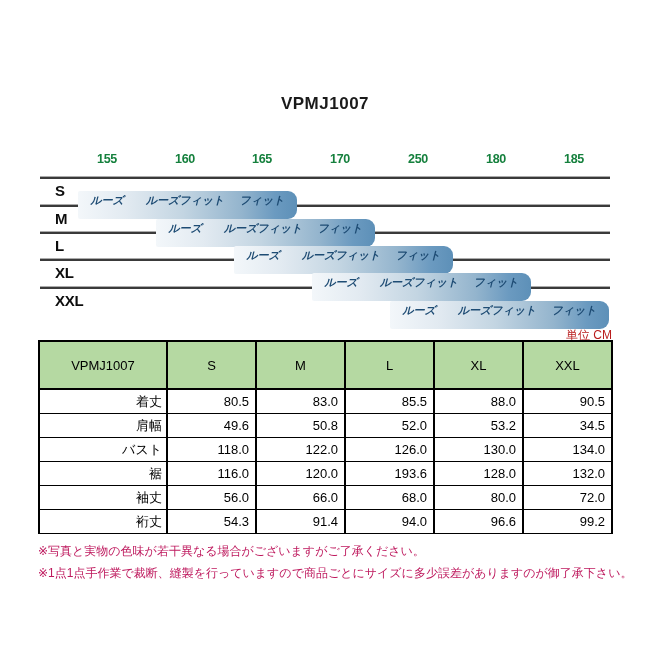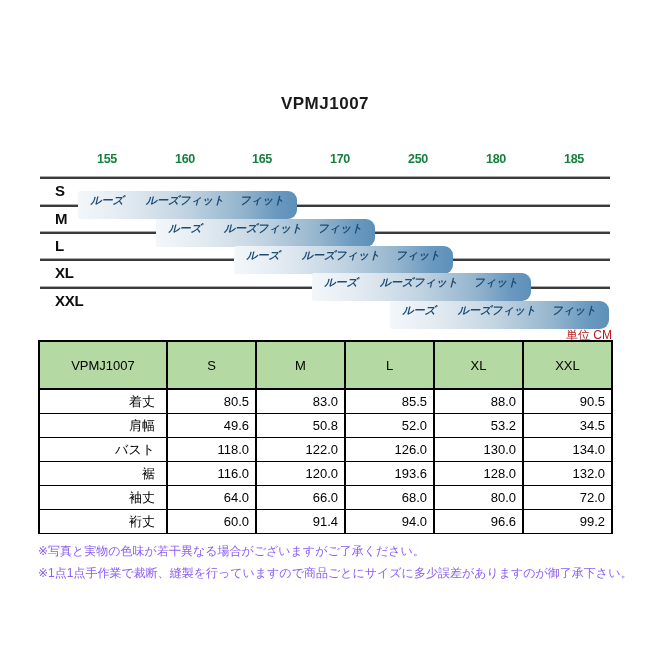--- a/index.html
+++ b/index.html
@@ -54,24 +54,24 @@
   .size-table col.c0{width:128px}
   .size-table col.cn{width:89px}
   .size-table th{
     border:2px solid #000;background:#b5d9a2;font-weight:normal;
     height:44px;text-align:center;font-size:13px;
   }
   .size-table td{
     border:2px solid #000;border-top-width:1px;border-bottom-width:1px;
     background:#fff;height:23px;text-align:right;padding:0 6px 0 0;
   }
-  .size-table td.rowlabel{padding-right:11px;}
+  .size-table td.rowlabel{padding-right:4px;}
   
   .notes{position:absolute;left:38px;top:540px;width:590px;}
-  .note{font-size:12px;line-height:22px;color:#8b5cf6;white-space:nowrap;}
+  .note{font-size:12px;line-height:22px;color:#be185d;white-space:nowrap;}
 </style>
 </head>
 <body>
 
 <div class="title">VPMJ1007</div>
 
 <div class="chart">
 
   <div class="ticks">
     <span class="tick t0">155</span>
@@ -184,29 +184,29 @@
     <tr>
       <td class="rowlabel">裾</td>
       <td>116.0</td>
       <td>120.0</td>
       <td>193.6</td>
       <td>128.0</td>
       <td>132.0</td>
     </tr>
     <tr>
       <td class="rowlabel">袖丈</td>
-      <td>64.0</td>
+      <td>56.0</td>
       <td>66.0</td>
       <td>68.0</td>
       <td>80.0</td>
       <td>72.0</td>
     </tr>
     <tr>
       <td class="rowlabel">裄丈</td>
-      <td>60.0</td>
+      <td>54.3</td>
       <td>91.4</td>
       <td>94.0</td>
       <td>96.6</td>
       <td>99.2</td>
     </tr>
   </tbody>
 </table>
 
 <div class="notes">
   <div class="note">※写真と実物の色味が若干異なる場合がございますがご了承ください。</div>

